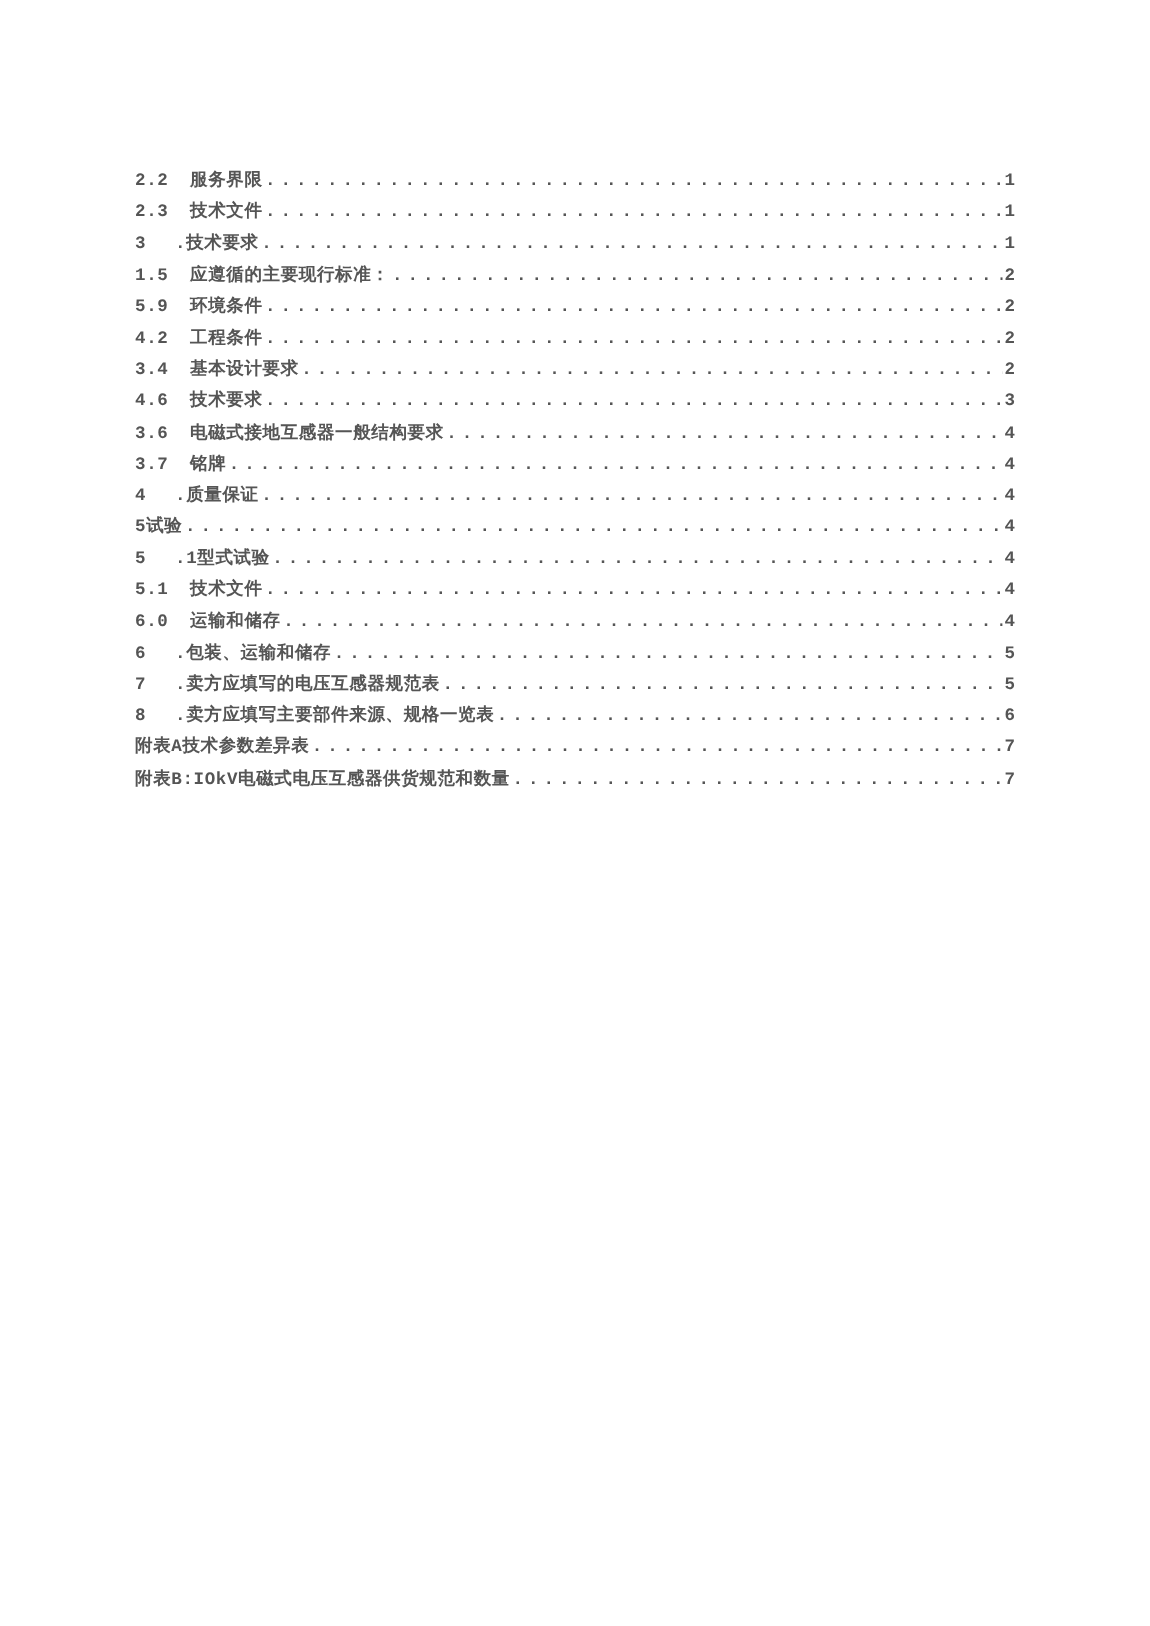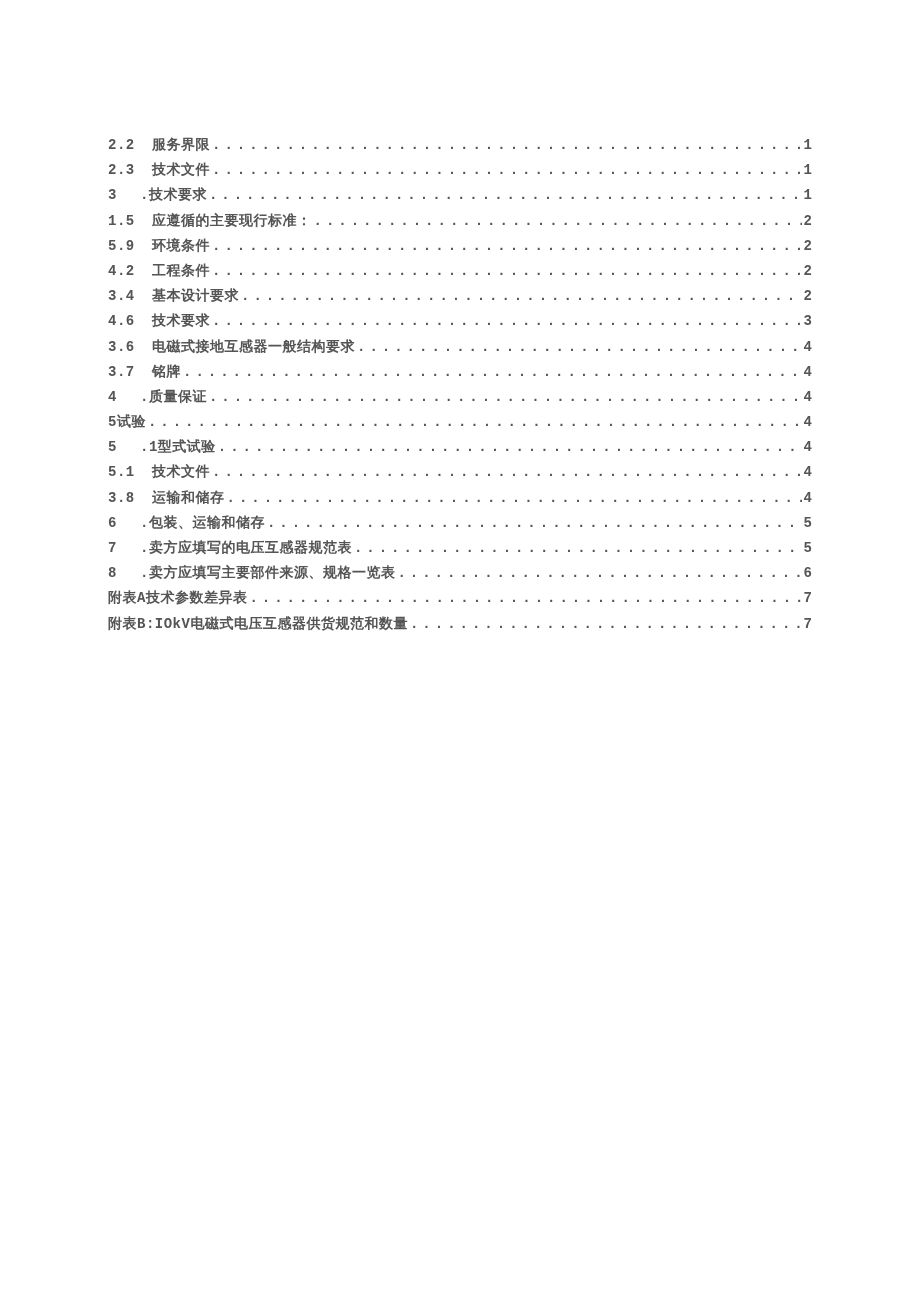--- a/index.html
+++ b/index.html
@@ -162,21 +162,21 @@
       <span class="toc-page">4</span>
     </div>
     <div class="toc-entry">
       <span class="toc-number wide">5.1</span>
       <span class="toc-title">技术文件</span>
       <span> </span>
       <span class="toc-dots"></span>
       <span class="toc-page">4</span>
     </div>
     <div class="toc-entry">
-      <span class="toc-number wide">3.8</span>
+      <span class="toc-number wide">6.0</span>
       <span class="toc-title">运输和储存</span>
       <span> </span>
       <span class="toc-dots"></span>
       <span class="toc-page">4</span>
     </div>
     <div class="toc-entry">
       <span class="toc-number narrow">6</span>
       <span class="toc-title"><span class="ascii">.</span>包装、运输和储存</span>
       <span> </span>
       <span class="toc-dots"></span>

